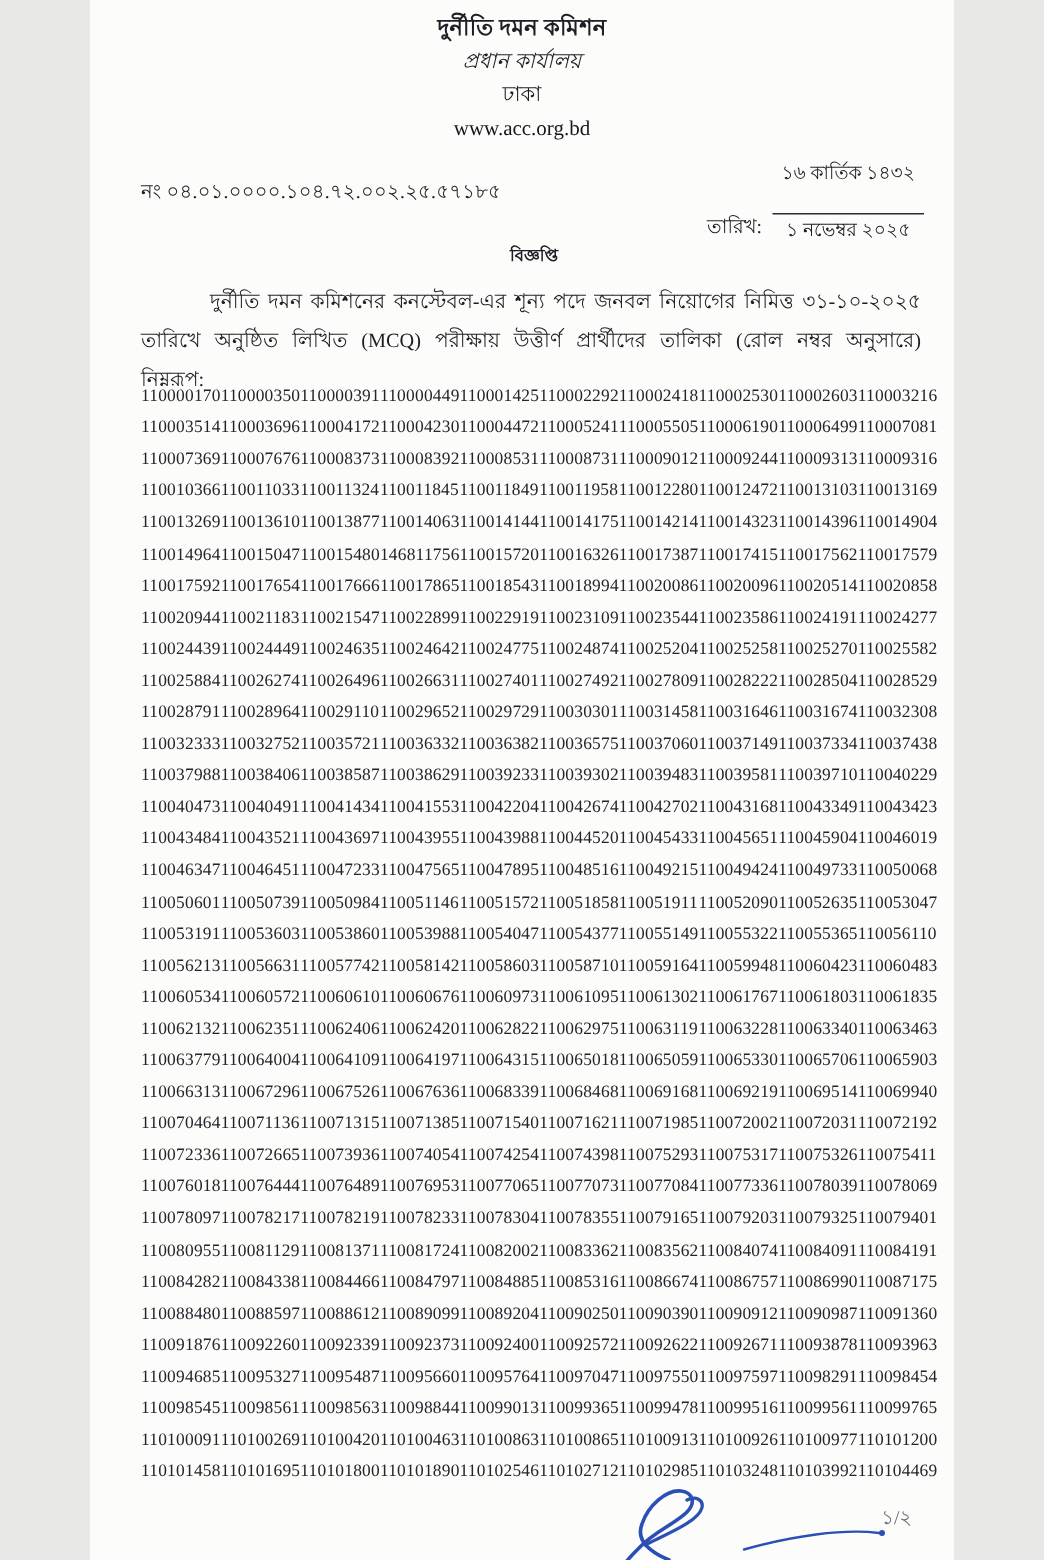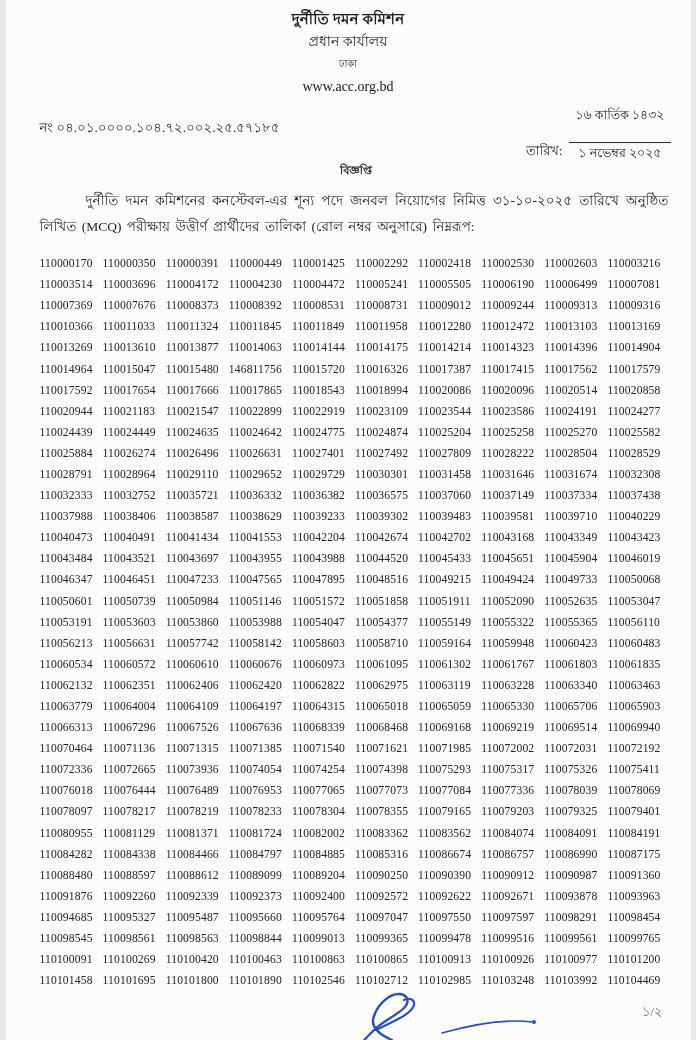--- a/index.html
+++ b/index.html
@@ -1,35 +1,35 @@
 <!DOCTYPE html>
 <html><head>
 <meta charset="utf-8">
 <style>
   * { margin: 0; padding: 0; box-sizing: border-box; }
   html, body { background: #e8e8e6; }
   body { font-family: "Liberation Serif", serif; }
   .page {
     position: relative;
-    width: 685px;
+    width: 576px;
     height: 1040px;
     margin: 0 auto;
     background: #fcfcfa;
     overflow: hidden;
     color: #1e1e26;
   }
   
   .letterhead {
     position: absolute;
     top: 8px; left: 0; right: 0;
     text-align: center;
   }
   .org    { font-size: 15px; font-weight: bold; line-height: 23px; letter-spacing: .2px; }
-  .office { font-size: 14px; line-height: 22px; }
-  .city   { font-size: 10px; line-height: 21px; }
+  .office { font-size: 14px; line-height: 22px; font-style: italic; }
+  .city   { font-size: 14px; line-height: 21px; }
   .website{ font-size: 14px; line-height: 25px; font-family: "Liberation Serif", serif; color: #16161e; }
   
   .ref-row {
     position: absolute;
     top: 106px; left: 34px; right: 20px;
     display: flex;
     justify-content: space-between;
     align-items: flex-start;
   }
   .memo { font-size: 13px; padding-top: 12px; white-space: nowrap; letter-spacing: .2px; }

